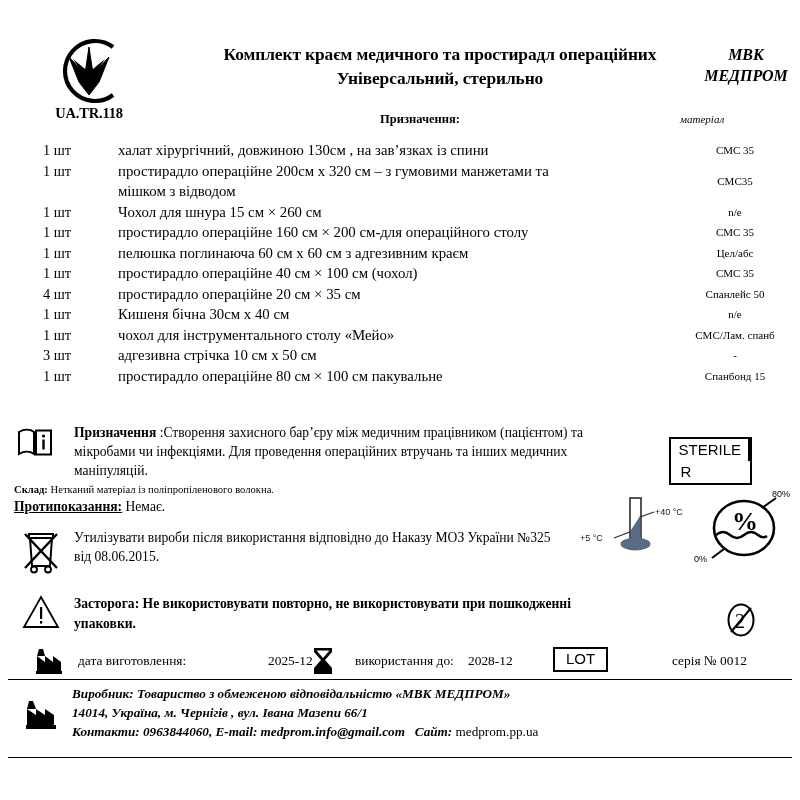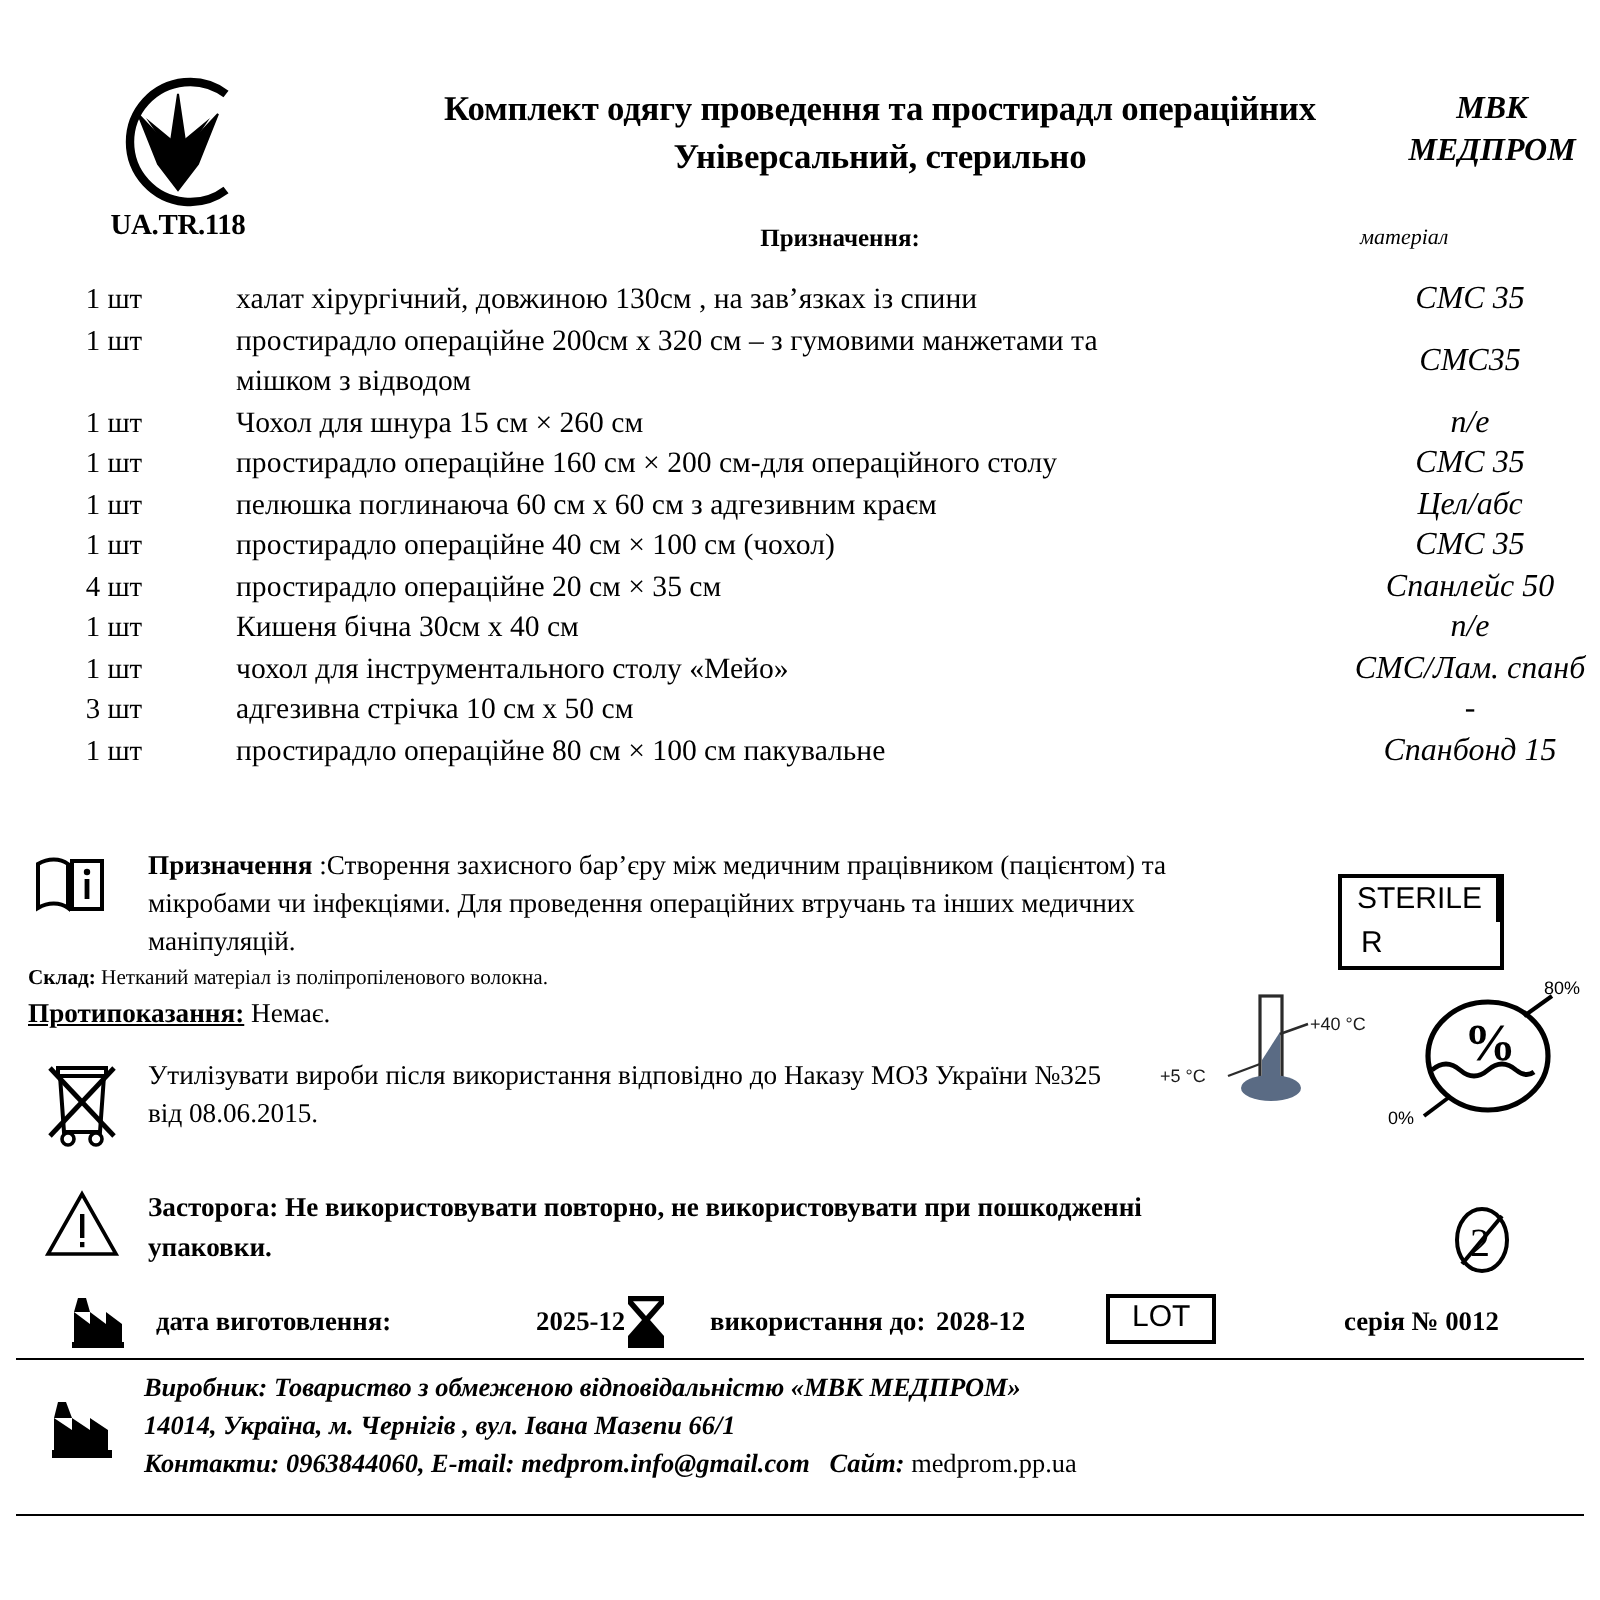--- a/index.html
+++ b/index.html
@@ -106,22 +106,21 @@
     padding-right: 8px;
     max-width: 528px;
   }
   .desc .cont { display:block; }
   .mat {
     position: absolute;
     right: 2px;
     top: 0;
     width: 126px;
     text-align: center;
-    font-style: italic;
-    font-size: 16px;
+    font-size: 11px;
     line-height: 20.5px;
   }
   .row-tall .mat { top: 10px; }
 
   
   .purpose {
     position: absolute;
     left: 0; top: 423px;
     width: 800px;
   }
@@ -215,21 +214,21 @@
   }
 
   
   .date-row {
     position: absolute;
     left: 0; top: 645px;
     width: 800px; height: 32px;
   }
   .date-row .cell-text {
     position: absolute;
-    font-weight: bold;
+    font-weight: normal;
     font-size: 13.4px;
     line-height: 18px;
     white-space: nowrap;
   }
   .ico-factory { position: absolute; left: 34px; top: 2px; }
   .lbl-mfg { left: 78px; top: 7px; }
   .val-mfg { left: 268px; top: 7px; }
   .ico-hourglass { position: absolute; left: 310px; top: 1px; }
   .lbl-exp { left: 355px; top: 7px; }
   .val-exp { left: 468px; top: 7px; }
@@ -287,21 +286,21 @@
       <svg class="logo-mark" width="72" height="66" viewBox="0 0 72 66">
         <path d="M60 9 A30 30 0 1 0 60 57" fill="none" stroke="#000" stroke-width="4.2"></path>
         <path d="M36 9 L40 36 L56 19 L46 44 L36 57 L26 44 L16 19 L32 36 Z" fill="#000" stroke="#000" stroke-width="1"></path>
         <path d="M36 10 L34.5 33 L20 21 L33 40 L36 55 L39 40 L52 21 L37.5 33 Z" fill="#000"></path>
         <path d="M34 34 L22 23 L33 40 Z" fill="#ffffff" opacity="0.0"></path>
       </svg>
       <div class="logo-code">UA.TR.118</div>
     </div>
 
     <div class="title-block">
-      <div class="title-line">Комплект одягу проведення та простирадл операційних</div>
+      <div class="title-line">Комплект краєм медичного та простирадл операційних</div>
       <div class="title-line">Універсальний, стерильно</div>
     </div>
 
     <div class="brand-block">
       <div>МВК</div>
       <div>МЕДПРОМ</div>
     </div>
   </div>
 
   <div class="col-heads">

